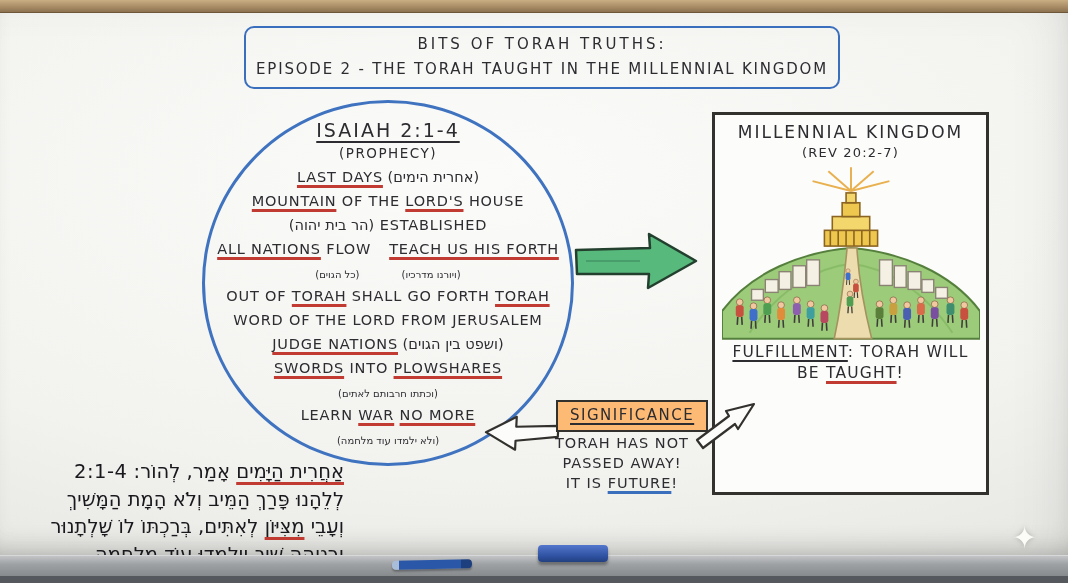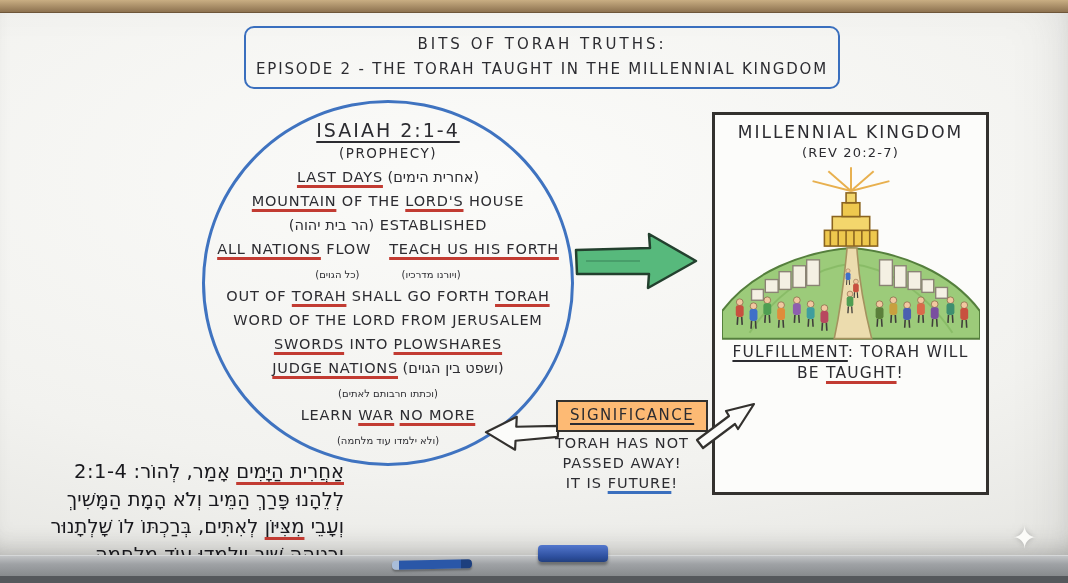--- a/index.html
+++ b/index.html
@@ -104,23 +104,23 @@
     <div class="c-line"><span class="he">(הר בית יהוה)</span><span> ESTABLISHED</span></div>
 
     <div class="c-line"><span class="u-red">ALL NATIONS</span><span> FLOW</span><span class="u-red gap">TEACH US HIS FORTH</span></div>
 
     <div class="c-line heline"><span class="he">(כל הגוים)</span><span class="he gap-wide">(ויורנו מדרכיו)</span></div>
 
     <div class="c-line"><span>OUT OF </span><span class="u-red">TORAH</span><span> SHALL GO FORTH </span><span class="u-red">TORAH</span></div>
 
     <div class="c-line"><span>WORD OF THE LORD FROM JERUSALEM</span></div>
 
+    <div class="c-line"><span class="u-red">JUDGE NATIONS</span><span class="he"> (ושפט בין הגוים)</span></div>
+
     <div class="c-line"><span class="u-red">SWORDS</span><span> INTO </span><span class="u-red">PLOWSHARES</span></div>
-
-    <div class="c-line"><span class="u-red">JUDGE NATIONS</span><span class="he"> (ושפט בין הגוים)</span></div>
 
     <div class="c-line heline"><span class="he">(וכתתו חרבותם לאתים)</span></div>
 
     <div class="c-line"><span>LEARN </span><span class="u-red">WAR</span><span> </span><span class="u-red">NO MORE</span></div>
 
     <div class="c-line heline"><span class="he">(ולא ילמדו עוד מלחמה)</span></div>
   </div>
 
   <svg class="green-arrow" width="126" height="66" viewBox="0 0 126 66">
     <polygon points="2,22 76,20 75,6 122,33 74,60 75,46 3,46" fill="#57b97c" stroke="#23402e" stroke-width="2.5" stroke-linejoin="round"></polygon>

